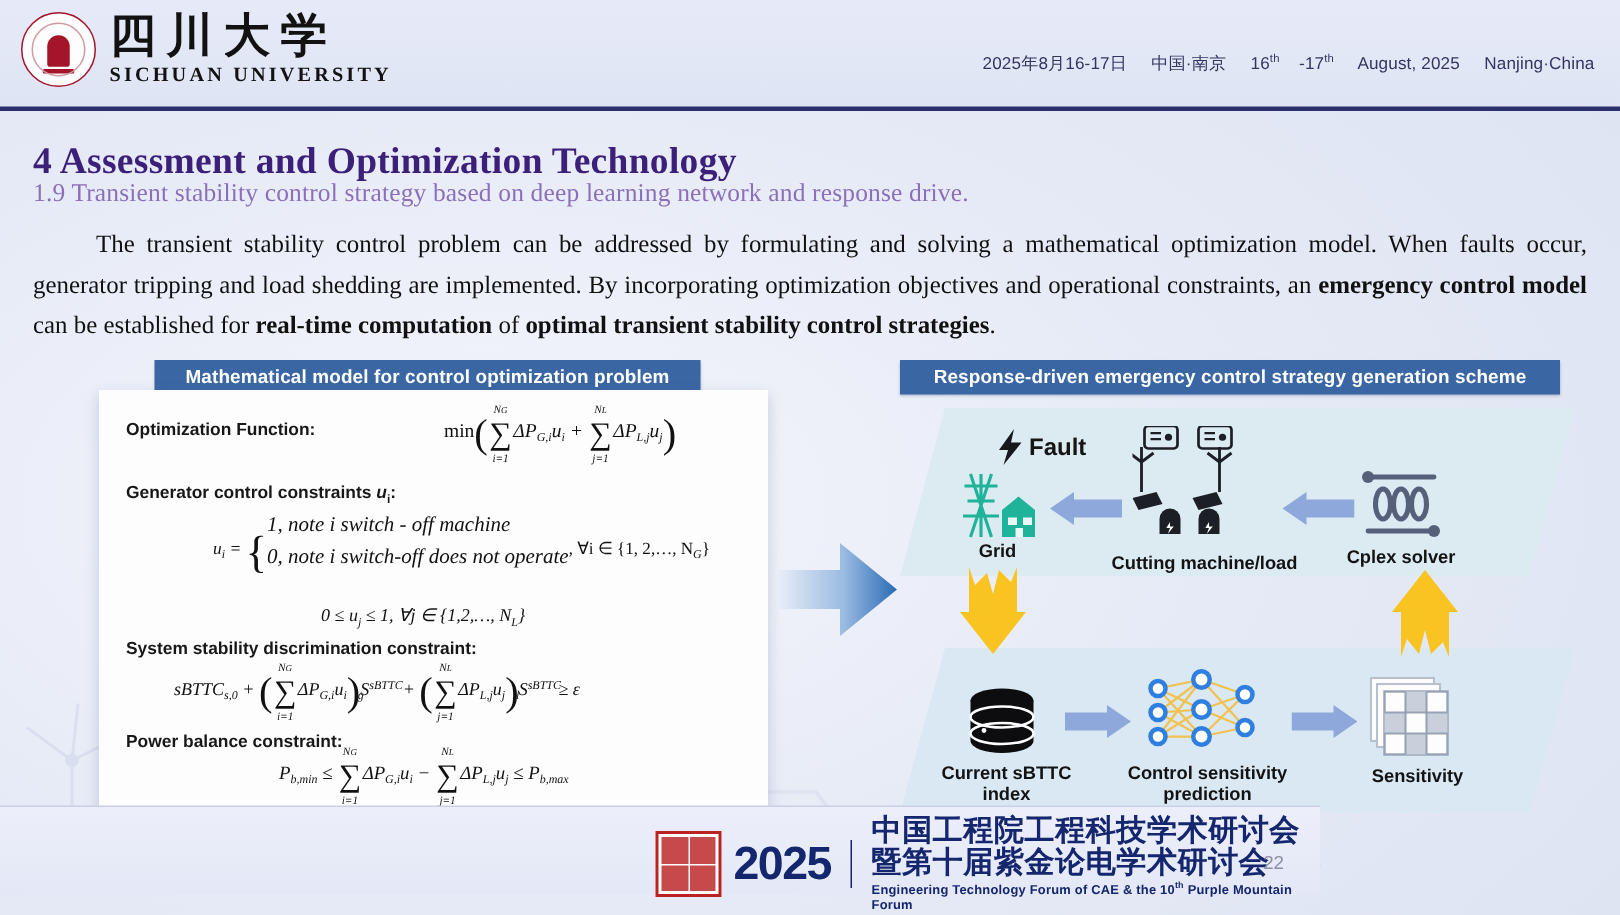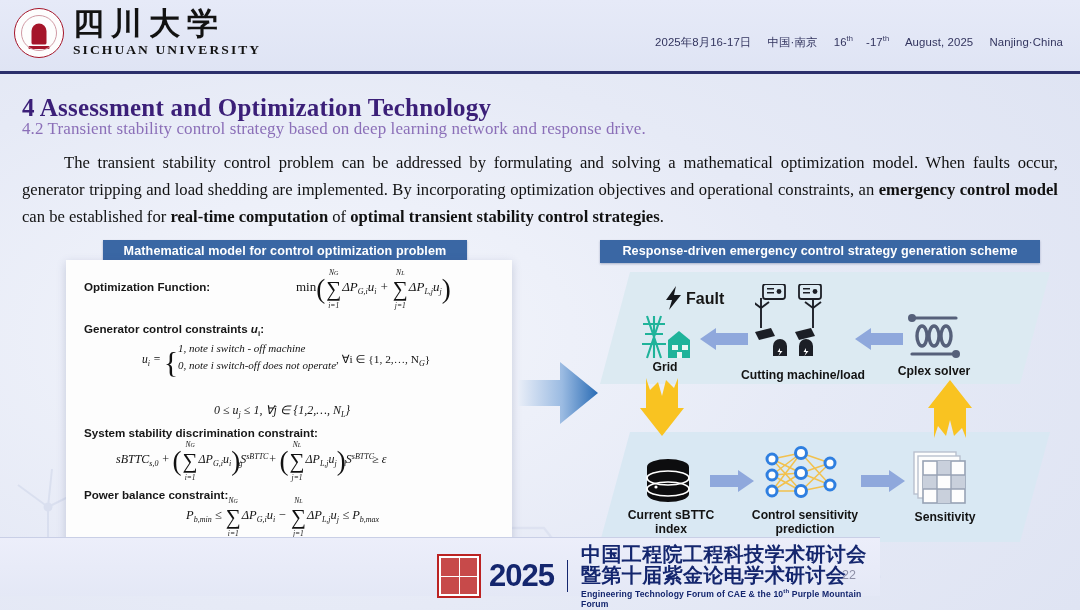--- a/index.html
+++ b/index.html
@@ -117,21 +117,21 @@
     position:absolute;left:50%;transform:translateX(-50%);bottom:-11px;
     font-size:7.5px;font-style:italic;white-space:nowrap;
   }
   .big-paren{font-size:27px;font-style:normal;vertical-align:-7px;font-family:"Liberation Serif",serif;}
   .sub{font-size:8px;vertical-align:-3px;font-style:italic;}
   .sup{font-size:8px;vertical-align:4px;font-style:italic;}
   .brace{
     display:inline-block;font-size:30px;font-style:normal;vertical-align:-9px;
     font-family:"Liberation Serif",serif;
   }
-  .cases{display:inline-block;vertical-align:-6px;font-size:11px;line-height:1.5;}
+  .cases{display:inline-block;vertical-align:-6px;font-size:14px;line-height:1.5;}
   .cases i{font-style:italic;}
   .upr{font-style:normal;}
 
   
   .bigarrow{position:absolute;left:518px;top:356px;}
 
   
   .band{position:absolute;}
   .band svg{display:block;}
   .node-label{
@@ -228,21 +228,21 @@
     <svg width="170" height="80" viewBox="0 0 170 80">
       <g stroke="#b9c3dd" stroke-width="2" fill="none">
         <path d="M20 78 L40 10 L60 78"></path>
           <line x1="26" y1="56" x2="54" y2="56"></line>
         <line x1="32" y1="34" x2="48" y2="34"></line>
       </g>
     </svg>
   </div>
 
   <div class="h1">4 Assessment and Optimization Technology</div>
-  <div class="h2">4.2 Transient stability control strategy based on deep learning network and response drive.</div>
+  <div class="h2">1.9 Transient stability control strategy based on deep learning network and response drive.</div>
 
   <div class="para">
     <span>The transient stability control problem can be addressed by formulating and solving a mathematical optimization model. When faults occur, generator tripping and load shedding are implemented. By incorporating optimization objectives and operational constraints, an </span><b>emergency control model</b><span> can be established for </span><b>real-time computation</b><span> of </span><b>optimal transient stability control strategies</b><span>.</span>
   </div>
 
   <div class="panel-title" id="left-title">Mathematical model for control optimization problem</div>
 
   <div class="mathcard">
 
     <div class="lbl" style="left:18px;top:20px;">Optimization Function:</div>

